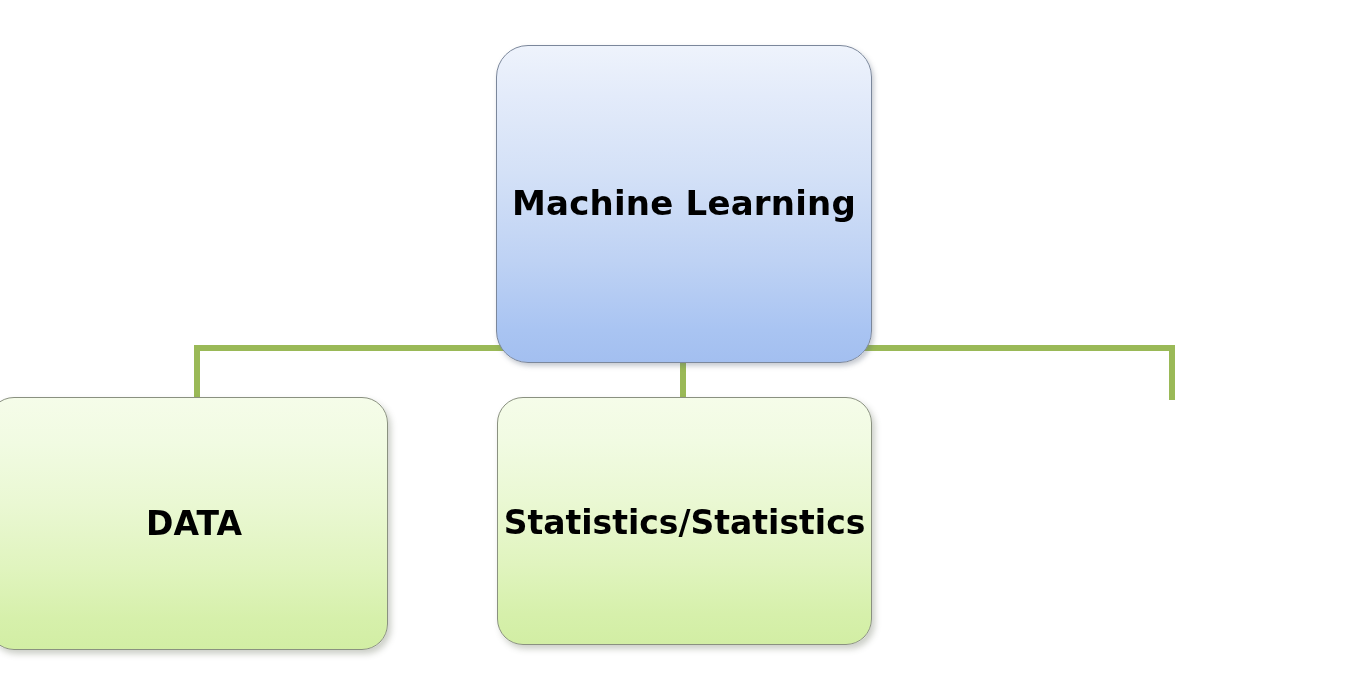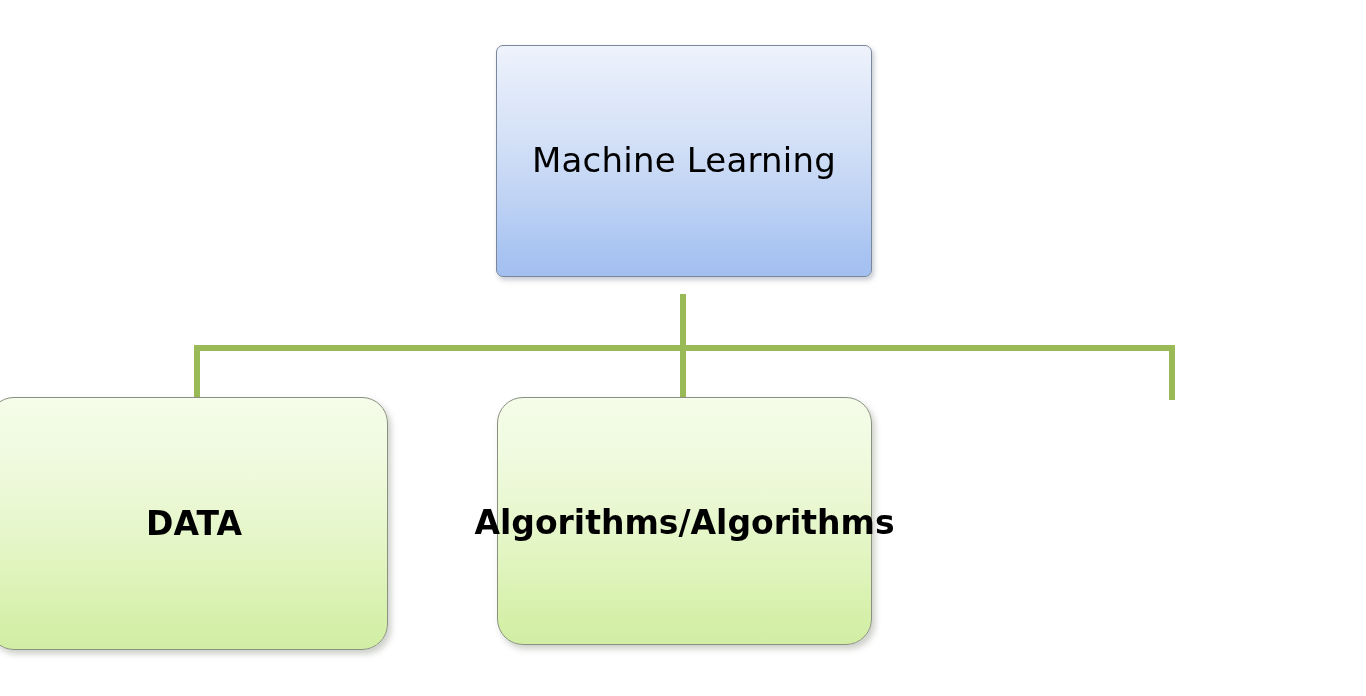--- a/index.html
+++ b/index.html
@@ -59,33 +59,33 @@
     justify-content: center;
     text-align: center;
     color: #000000;
     line-height: 1.15;
   }
 
   .node-root {
     left: 496px;
     top: 45px;
     width: 376px;
-    height: 232px;
+    height: 318px;
     border: 1px solid #7b879b;
-    border-radius: 7px;
+    border-radius: 32px;
     background: linear-gradient(to bottom,
                 #eef3fc 0%,
                 #e3ebfa 16%,
                 #d4e1f7 40%,
                 #bed2f4 68%,
                 #a9c4f2 90%,
                 #a3bff0 100%);
     box-shadow: 2px 3px 5px rgba(90,100,120,0.35);
     font-size: 34px;
-    font-weight: 400;
+    font-weight: 700;
     letter-spacing: 0.2px;
   }
 
   .node-leaf {
     border: 1px solid #8a9180;
     background: linear-gradient(to bottom,
                 #f5fce9 0%,
                 #f1fbe2 18%,
                 #eaf8d3 42%,
                 #e0f4be 68%,
@@ -143,17 +143,17 @@
 
   <div class="node node-root">
     <span class="node-label">Machine Learning</span>
   </div>
 
   <div class="node node-leaf node-data">
     <span class="node-label">DATA</span>
   </div>
 
   <div class="node node-leaf node-algorithms">
-    <span class="node-label">Algorithms/Algorithms</span>
+    <span class="node-label">Statistics/Statistics</span>
   </div>
 
 
 </div>
 
 </body></html>

